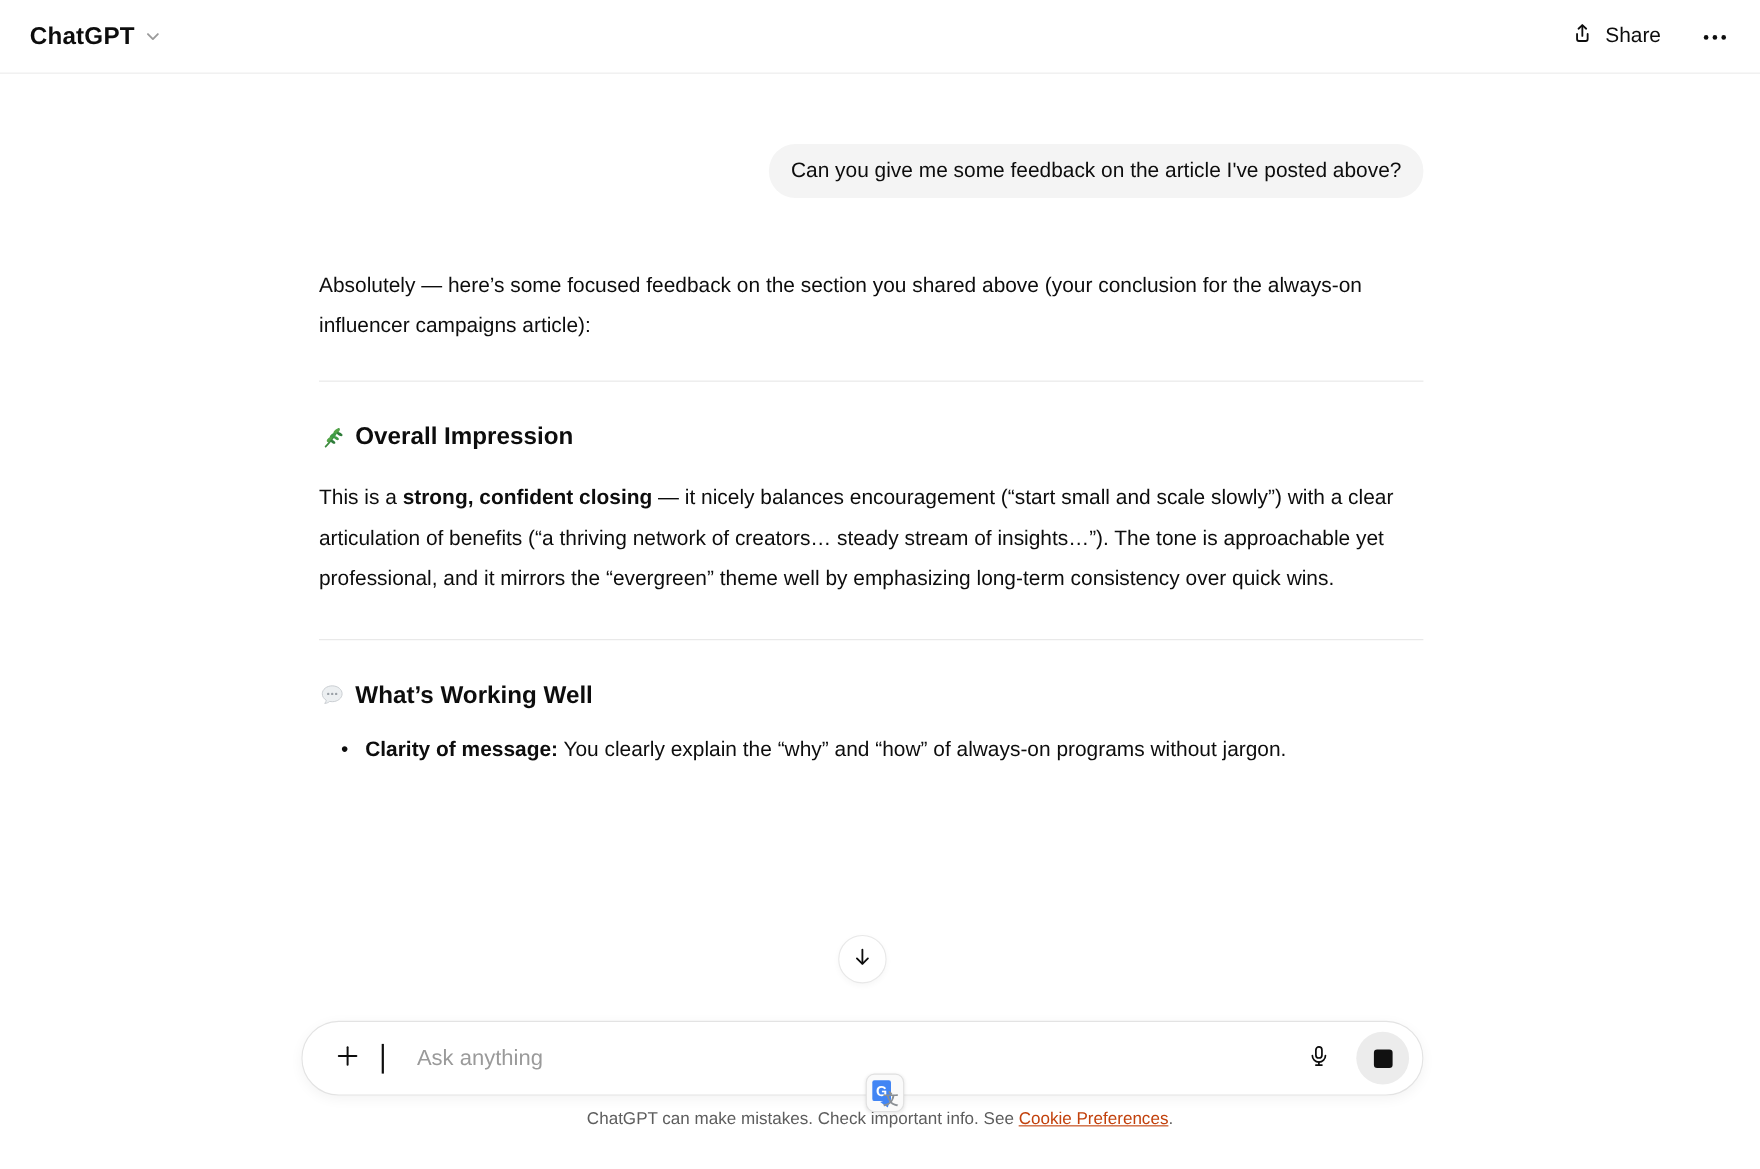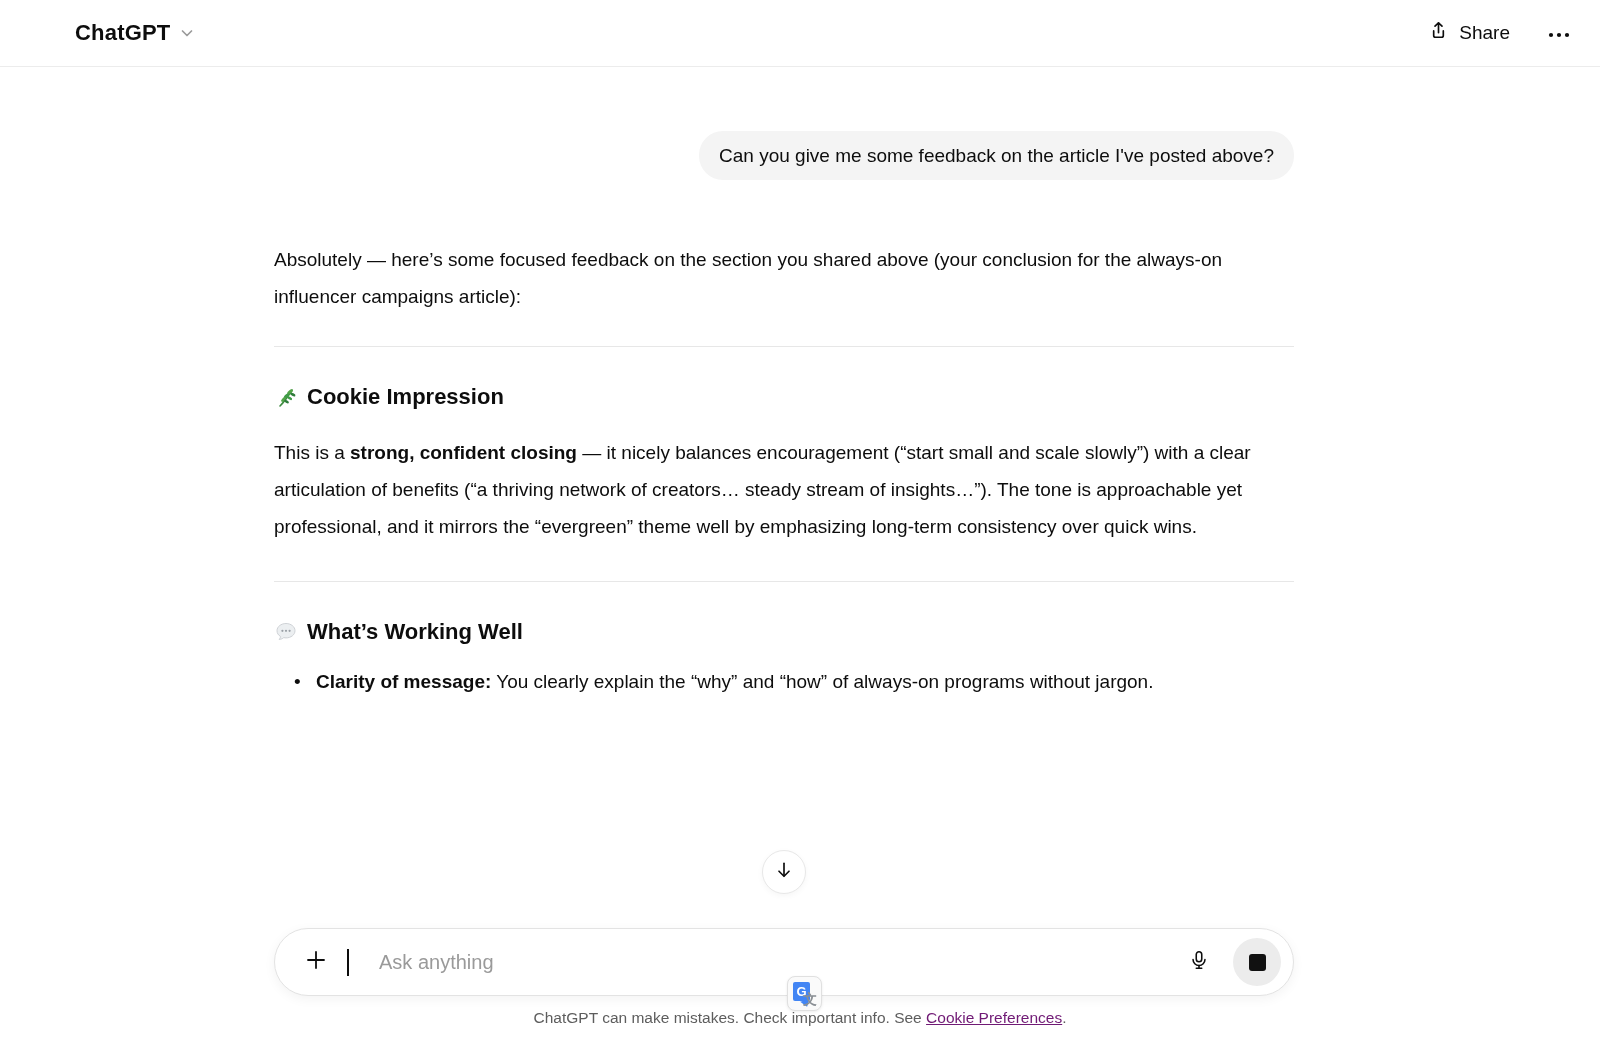--- a/index.html
+++ b/index.html
@@ -5,37 +5,37 @@
   * { margin:0; padding:0; box-sizing:border-box; }
   html,body { width:1600px; height:1063px; background:#ffffff; overflow:hidden; }
   body { font-family:"Liberation Sans","DejaVu Sans",sans-serif; color:#0d0d0d; position:relative; }
 
   
   .header {
     height:67px; display:flex; align-items:center; justify-content:space-between;
     padding:0 26px 0 27px; border-bottom:1px solid #ececec; background:#fff;
     position:absolute; top:0; left:0; right:0; z-index:5;
   }
-  .header-left { display:flex; align-items:center; gap:8px; cursor:pointer;margin-left:48px; }
+  .header-left { display:flex; align-items:center; gap:8px; cursor:pointer; }
   .app-title { font-size:22px; font-weight:600; letter-spacing:.2px; }
   .chev { display:flex; align-items:center; }
   .header-right { display:flex; align-items:center; gap:34px; }
   .share-btn { display:flex; align-items:center; gap:10px; font-size:19px; color:#0d0d0d; cursor:pointer; }
   .more-btn { display:flex; align-items:center; cursor:pointer; padding:4px; }
 
   
   .conversation {
     position:absolute; top:67px; left:274px; width:1020px; bottom:0;
   }
   .user-row { display:flex; justify-content:flex-end; margin-top:64px;align-items:flex-end; }
   .user-bubble {
     background:#f4f4f4; border-radius:24px; padding:12px 20px;
     font-size:19px; line-height:25px; color:#0d0d0d; max-width:700px;
   }
-  .assistant { margin-top:61px; font-size:19px; line-height:37px; }
+  .assistant { margin-top:61px; font-size:19px; line-height:37px;margin-left:16px; }
   .assistant p { margin:0; }
   .assistant hr { border:none; border-top:1px solid #e7e7e7; margin:0; }
   .hr-1 { margin-top:31px !important; }
   .hr-2 { margin-top:36px !important; }
   h3.sec-heading {
     font-size:22px; line-height:28px; font-weight:700; margin-top:36px;
     display:flex; align-items:center; gap:9px;
   }
   .sec-heading .emoji { display:flex; align-items:center; }
   .para { margin-top:23px !important; }
@@ -90,21 +90,21 @@
   }
   .gt-char {
     position:absolute; right:4px; bottom:4px; font-size:14px; color:#8a8f94; font-weight:700; line-height:1;
   }
 
   
   .footer {
     position:absolute; left:0; right:0; top:1009px; text-align:center;
     font-size:15.5px; color:#5d5d5d; z-index:6;
   }
-  .footer a { color:#701a75; text-decoration:underline; cursor:pointer; }
+  .footer a { color:#c2410c; text-decoration:underline; cursor:pointer; }
 </style>
 </head>
 <body>
 
 <div class="header">
   <div class="header-left">
     <span class="app-title">ChatGPT</span>
     <span class="chev">
       <svg width="16" height="16" viewBox="0 0 16 16" fill="none">
           <path d="M3.5 6l4.5 4.5L12.5 6" stroke="#9b9b9b" stroke-width="1.7" stroke-linecap="round" stroke-linejoin="round"></path>
@@ -150,21 +150,21 @@
         <svg width="24" height="24" viewBox="0 0 24 24" fill="none">
           <path d="M6 21C10 17 13 13 18 5" stroke="#3d8a3f" stroke-width="1.6" stroke-linecap="round"></path>
           <ellipse cx="16" cy="7" rx="3.4" ry="1.7" transform="rotate(-40 16 7)" fill="#52a447"></ellipse>
           <ellipse cx="12.5" cy="11" rx="3.2" ry="1.6" transform="rotate(-42 12.5 11)" fill="#3f9b46"></ellipse>
           <ellipse cx="9.5" cy="14.5" rx="3" ry="1.5" transform="rotate(-45 9.5 14.5)" fill="#52a447"></ellipse>
           <ellipse cx="18.8" cy="9.6" rx="2.9" ry="1.4" transform="rotate(28 18.8 9.6)" fill="#2f7d3b"></ellipse>
           <ellipse cx="15.6" cy="13.2" rx="2.8" ry="1.35" transform="rotate(30 15.6 13.2)" fill="#3f9b46"></ellipse>
           <ellipse cx="12.6" cy="16.6" rx="2.6" ry="1.3" transform="rotate(32 12.6 16.6)" fill="#2f7d3b"></ellipse>
         </svg>
       </span>
-      <span>Cookie Impression</span>
+      <span>Overall Impression</span>
     </h3>
 
     <p class="para"><span>This is a </span><strong>strong, confident closing</strong><span> — it nicely balances encouragement (“start small and scale slowly”) with a clear articulation of benefits (“a thriving network of creators… steady stream of insights…”). The tone is approachable yet professional, and it mirrors the “evergreen” theme well by emphasizing long-term consistency over quick wins.</span></p>
 
     <hr class="hr-2">
 
     <h3 class="sec-heading">
       <span class="emoji">
         <svg width="24" height="24" viewBox="0 0 24 24" fill="none">
           <path d="M12 3.5c5 0 9 3.2 9 7.2s-4 7.2-9 7.2c-.8 0-1.6-.08-2.3-.24-1 .84-2.6 1.7-4.5 1.84.9-1 1.3-2.1 1.4-3C4.2 15.2 3 13.1 3 10.7c0-4 4-7.2 9-7.2z" fill="#eceff1" stroke="#c9cdd1" stroke-width="0.9"></path>

